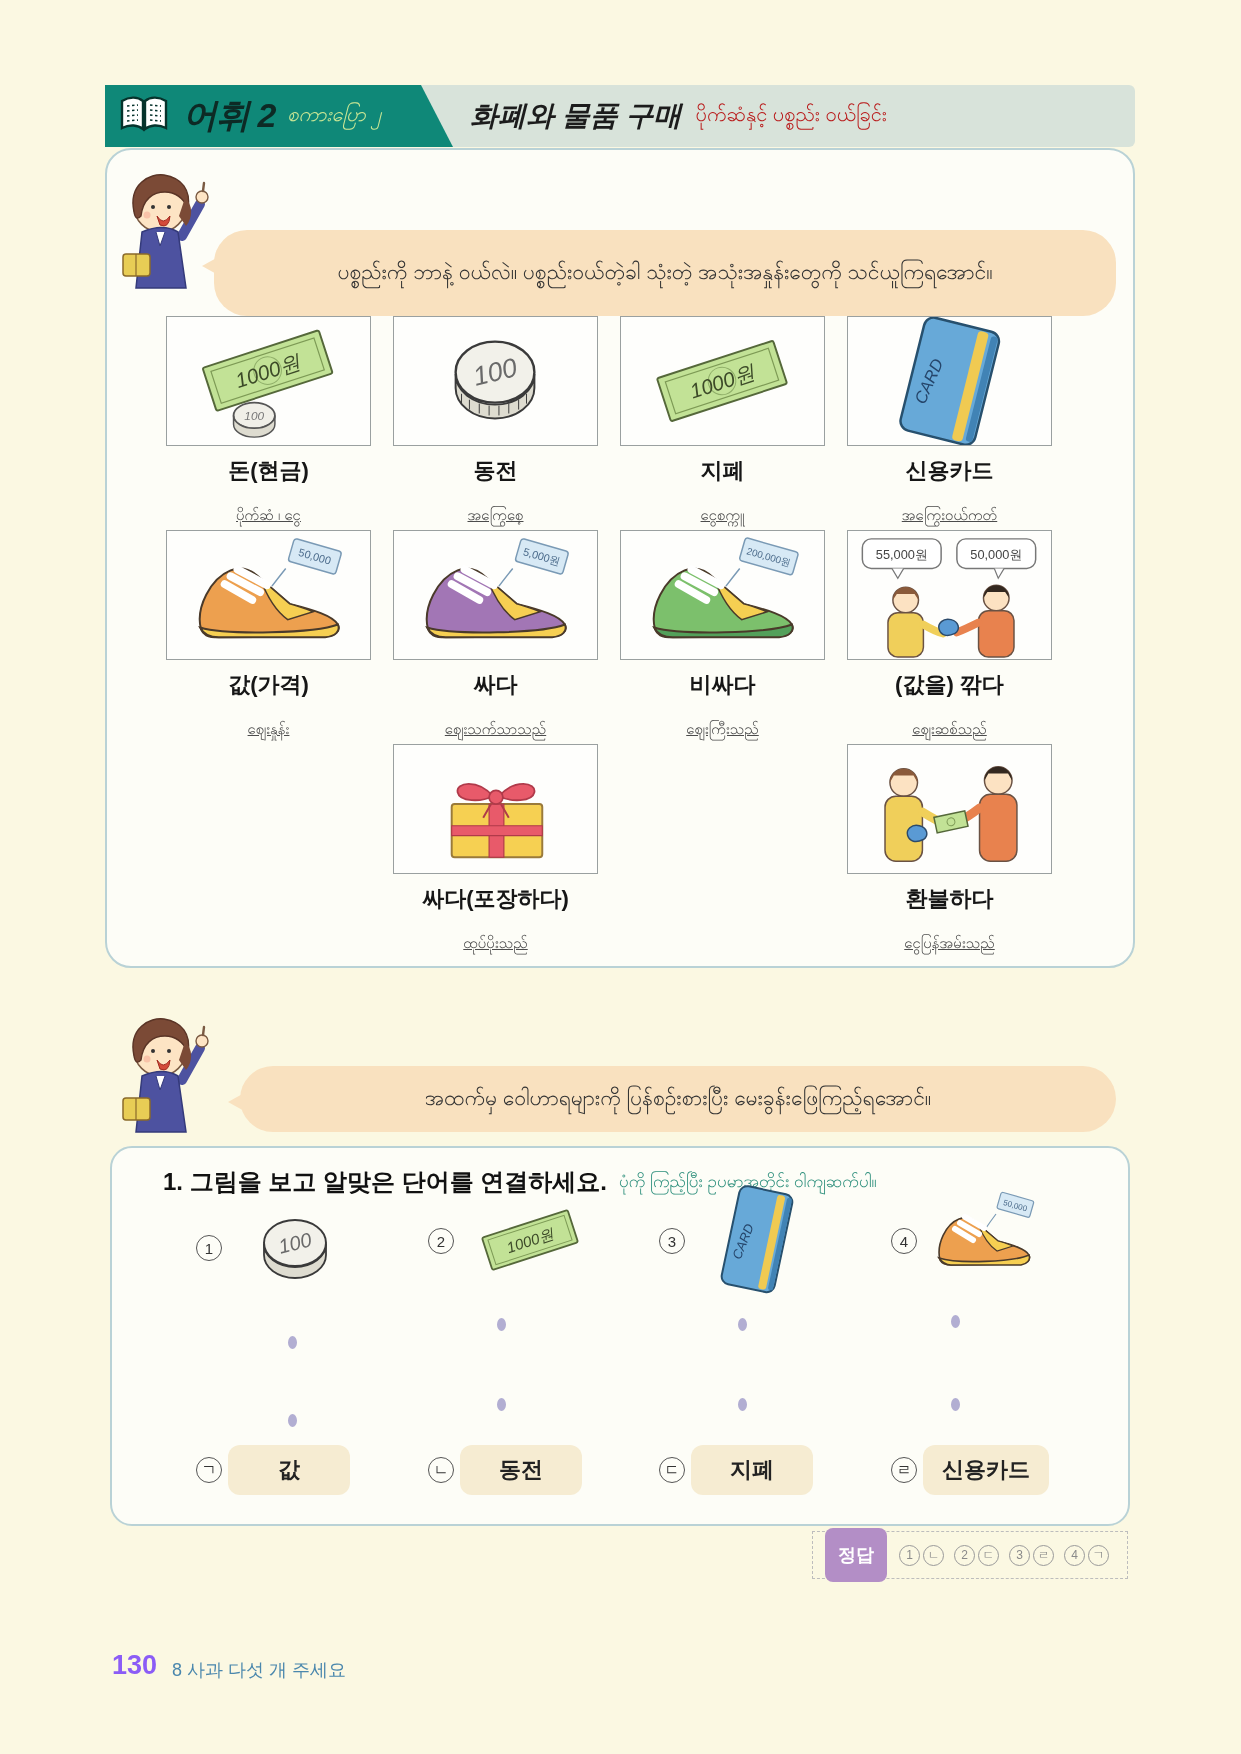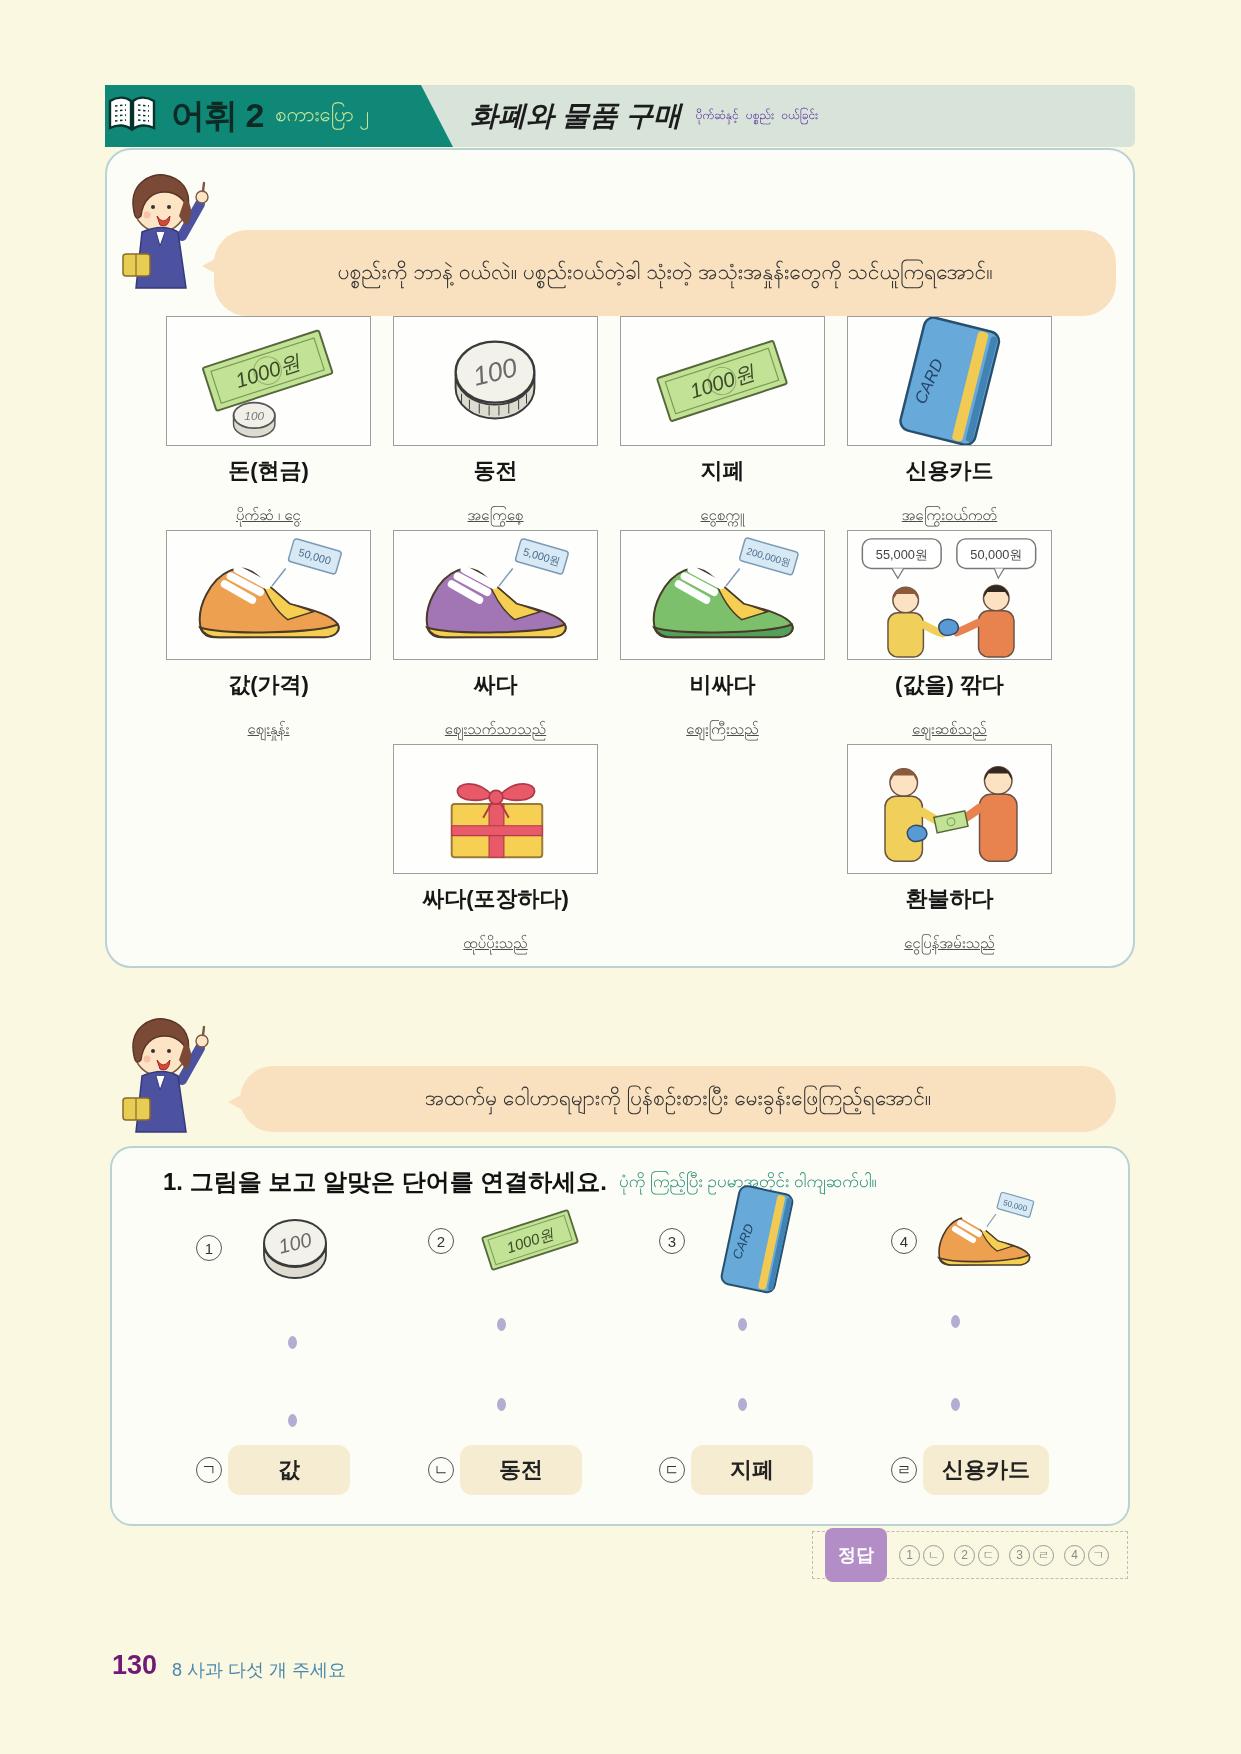--- a/index.html
+++ b/index.html
@@ -9,26 +9,26 @@
     background:#fbf8e2; overflow:hidden;
     font-family:"Liberation Sans","DejaVu Sans",sans-serif;
   }
   
   .header-band {
     position:absolute; left:105px; top:85px; width:1030px; height:62px;
     background:#d8e3da; border-radius:6px; display:flex; align-items:center;
   }
   .header-right { position:absolute; left:365px; top:0; height:62px; display:flex; align-items:center; gap:14px; }
   .band-title { font-size:28px; font-weight:bold; color:#1c1c1c;font-style:italic; }
-  .band-sub   { font-size:12px; color:#4c1d95;font-family:Liberation Mono, monospace; }
+  .band-sub   { font-size:20px; color:#b91c1c; }
   .header-badge {
     position:absolute; left:105px; top:85px; width:348px; height:62px;
     background:#0f8878;
     clip-path:polygon(0 0, calc(100% - 32px) 0, 100% 100%, 0 100%);
-    display:flex; align-items:center; 
+    display:flex; align-items:center; padding-left:12px;font-style:italic;
   }
   .badge-title { font-size:34px; font-weight:bold; color:#0d2a25; margin-left:12px; letter-spacing:-1px;}
   .badge-sub   { font-size:20px; color:#cbe795; margin-left:12px; }
   
   .panel1 {
     position:absolute; left:105px; top:148px; width:1030px; height:820px;
     background:#fdfdf7; border:2px solid #b9d2d6; border-radius:26px;
   }
   .panel2 {
     position:absolute; left:110px; top:1146px; width:1020px; height:380px;
@@ -78,21 +78,21 @@
   }
   .answer-badge { background:#b38ec6; color:#fff; font-size:18px; font-weight:bold; padding:15px 13px; border-radius:8px; }
   .answer-pairs { display:flex; gap:10px; }
   .pair { display:flex; gap:3px; }
   .acirc {
     width:21px; height:21px; border:1.4px solid #9a9a9a; border-radius:50%;
     display:flex; align-items:center; justify-content:center;
     font-size:12px; color:#8a8a8a;
   }
   
-  .footer-num { position:absolute; left:112px; top:1650px; font-size:27px; font-weight:bold; color:#701a75; }
+  .footer-num { position:absolute; left:112px; top:1650px; font-size:27px; font-weight:bold; color:#8b5cf6; }
   .footer-title { position:absolute; left:172px; top:1658px; font-size:18px; color:#4a87ad; }
 </style>
 </head>
 <body>
 
 <div class="page">
 
   <div class="header-band">
     <div class="header-right">
       <span class="band-title">화폐와 물품 구매</span>

